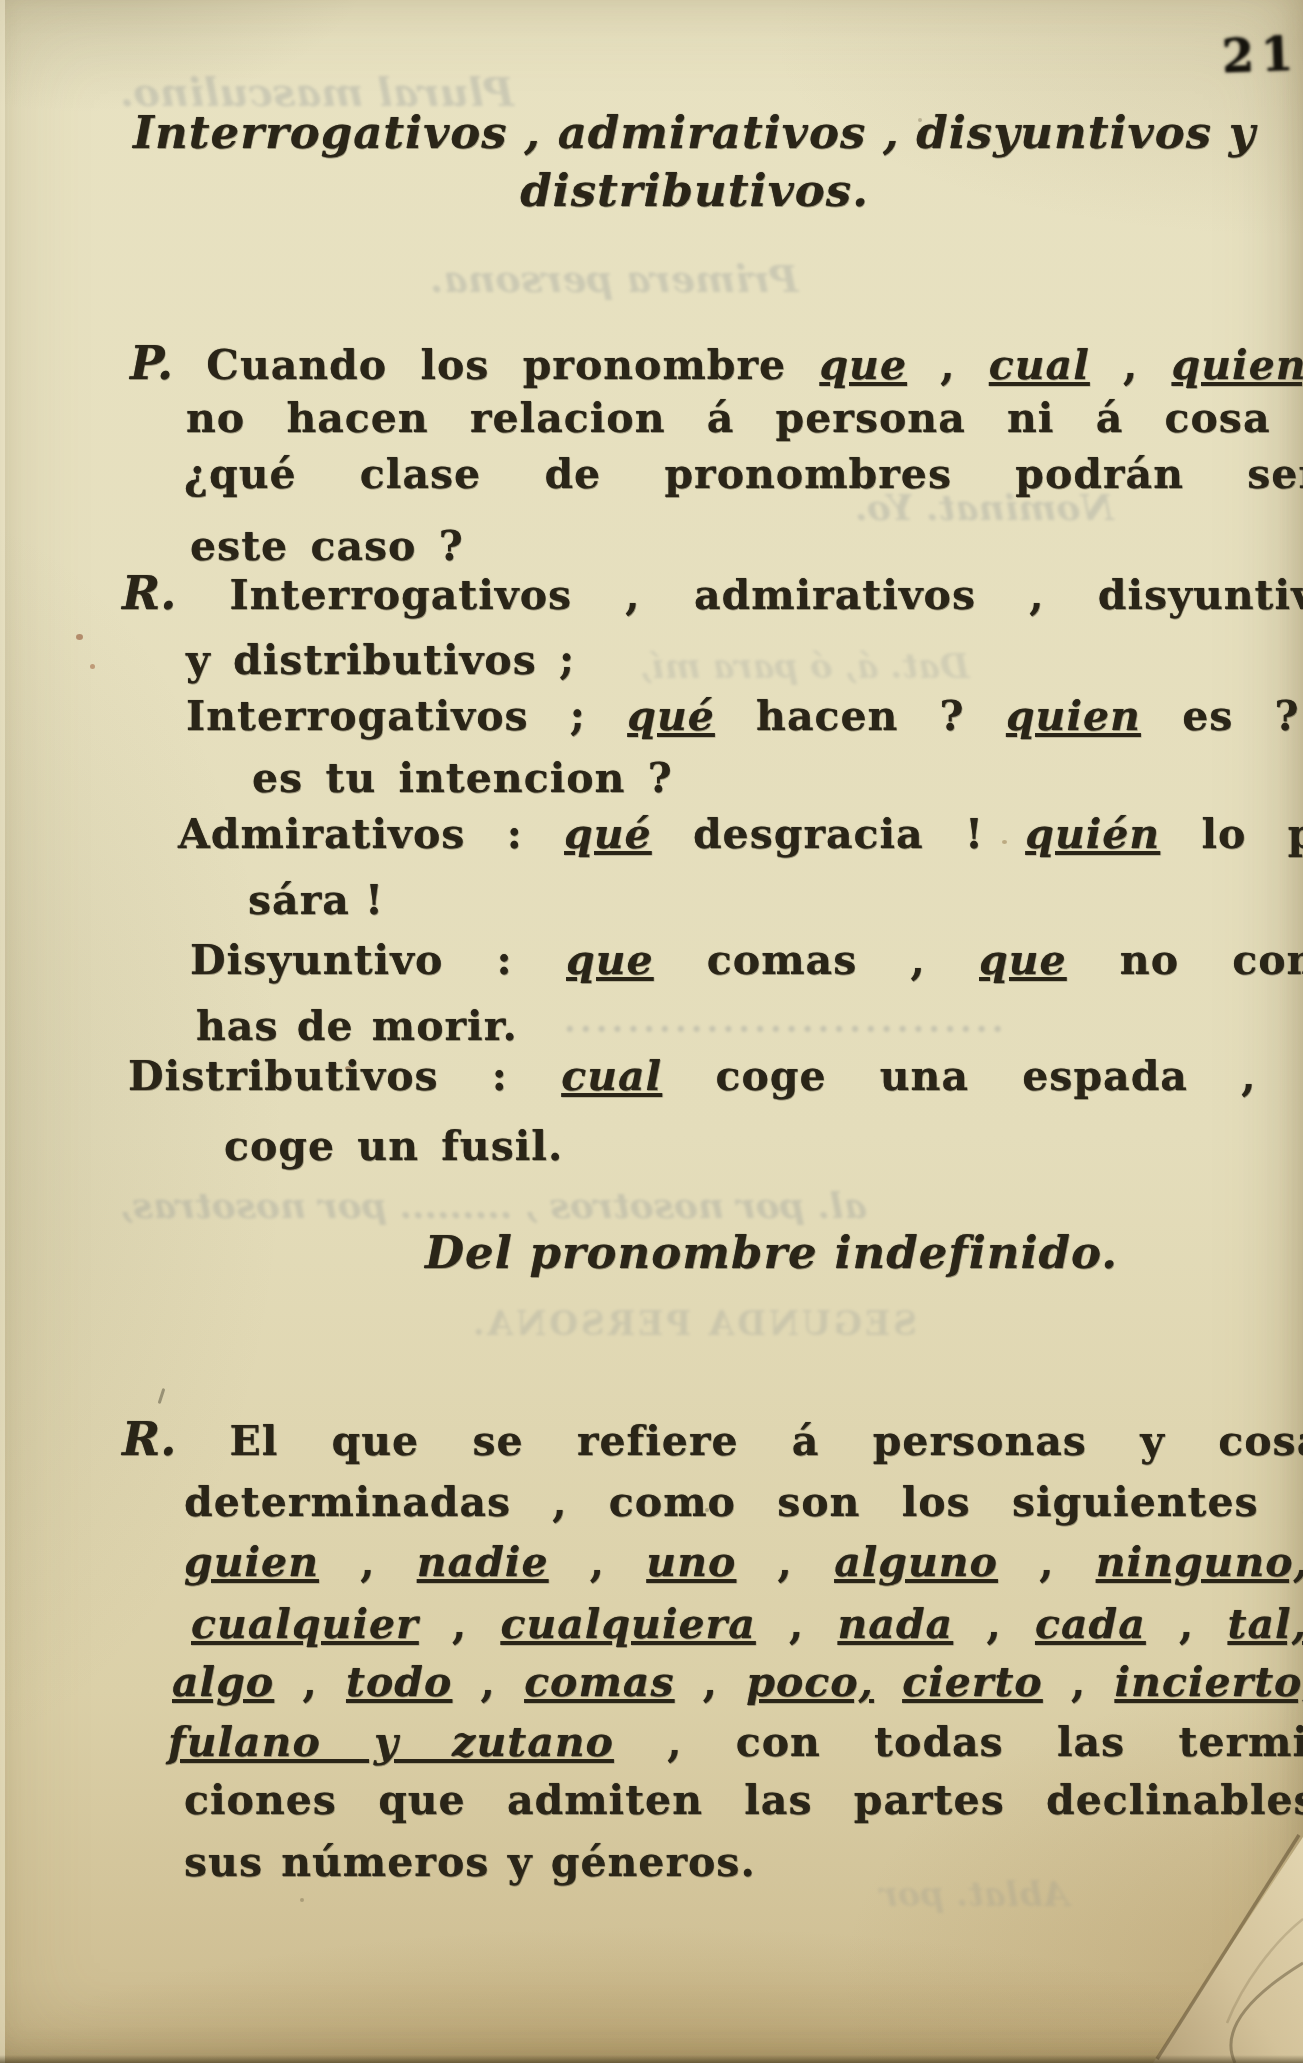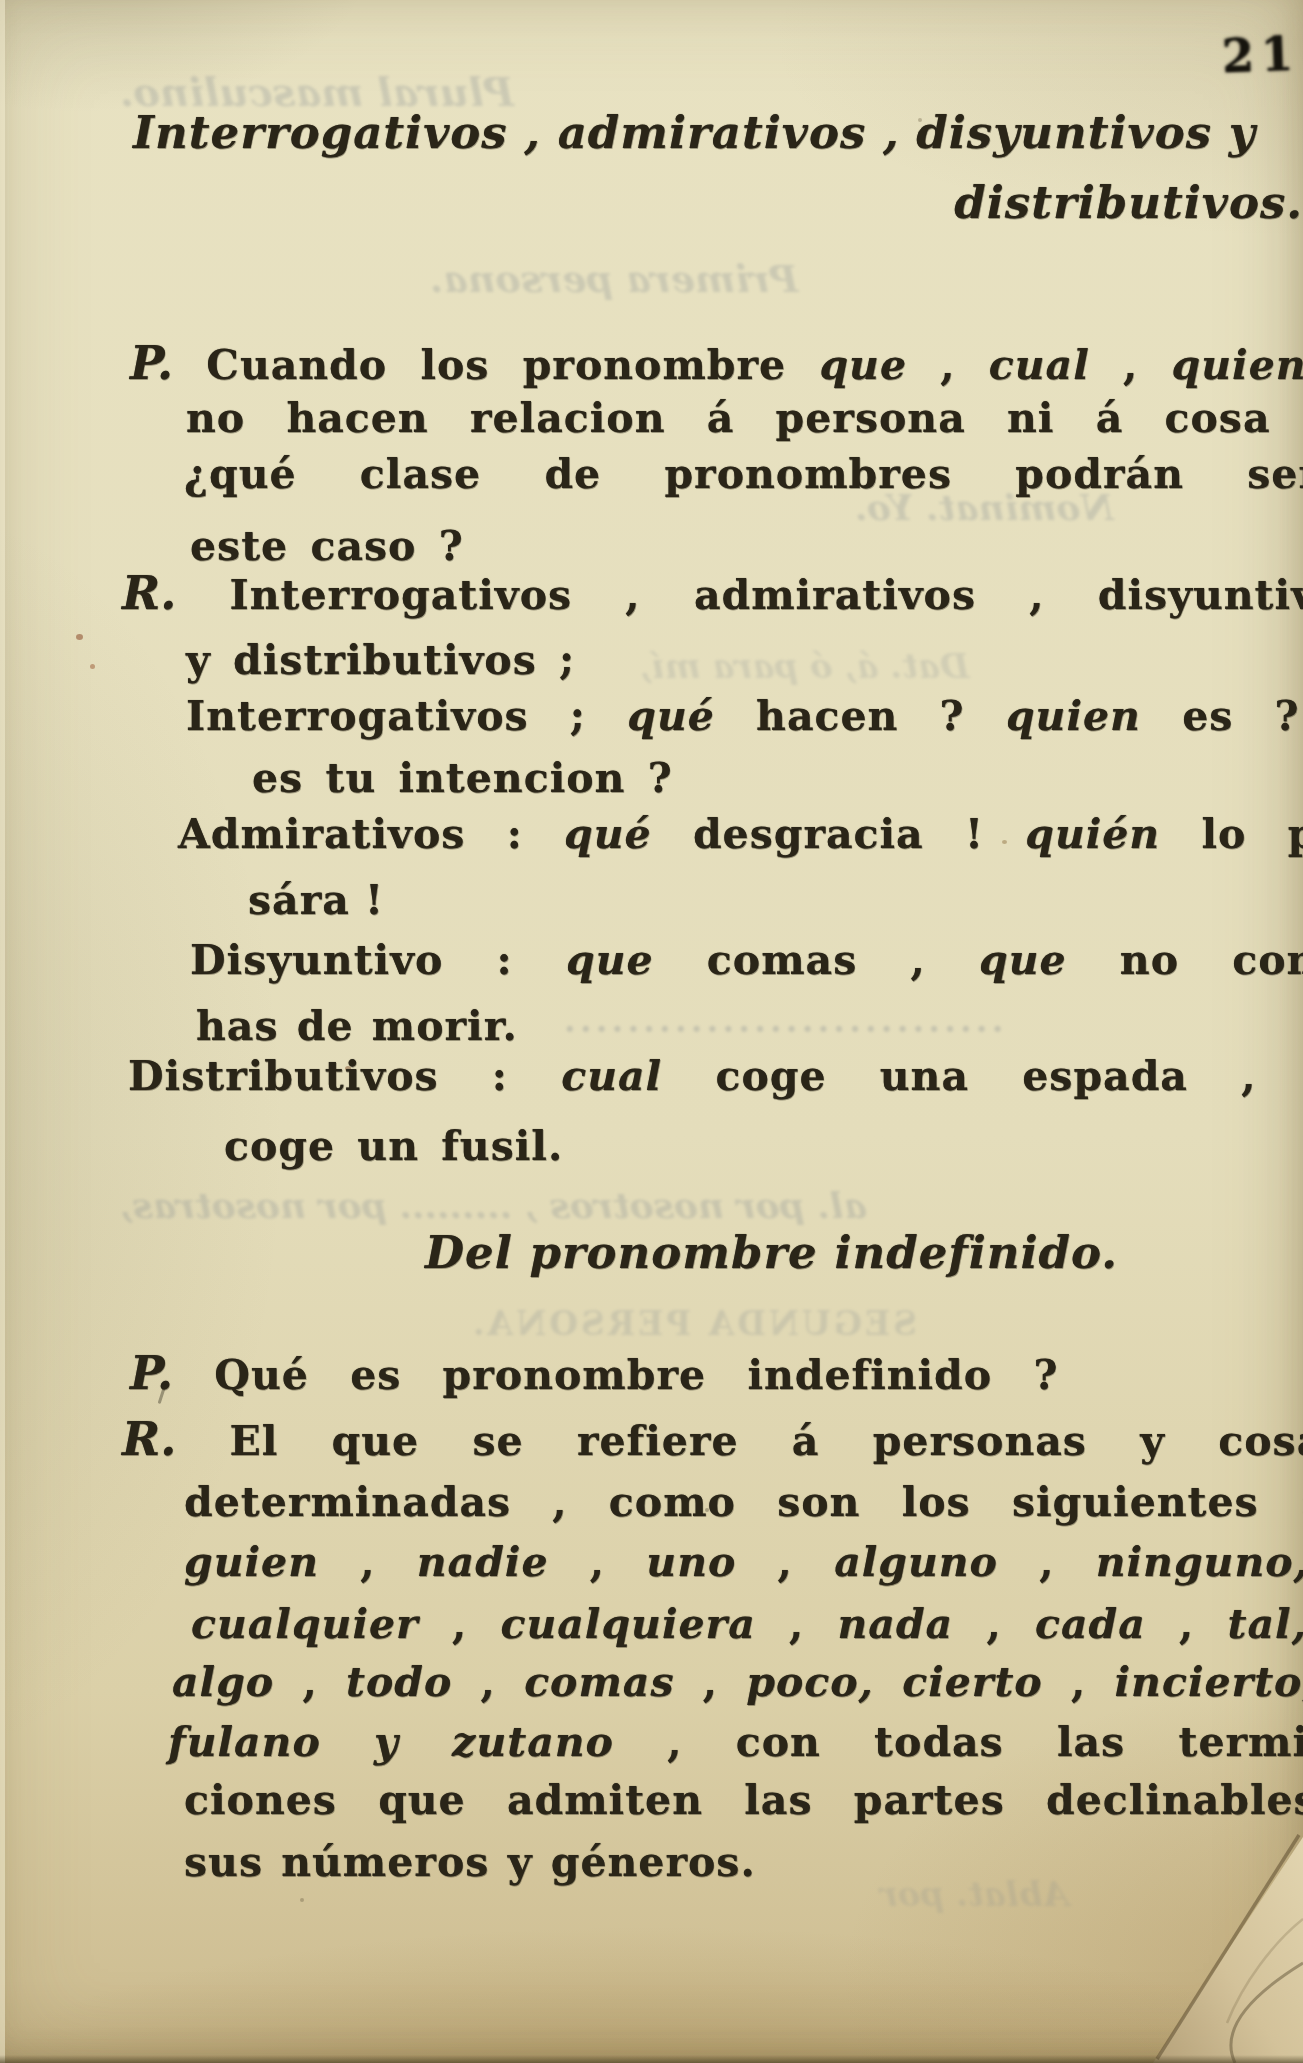--- a/index.html
+++ b/index.html
@@ -14,21 +14,21 @@
       radial-gradient(420px 220px at 6% -2%, rgba(100,92,62,.18), transparent 70%),
       linear-gradient(#e8e2c2, #e4ddbb 55%, #dbd0a8 82%, #cfbf94 96%, #c4b286 100%);
   }
   .page::before{content:"";position:absolute;inset:0;pointer-events:none;
     box-shadow:inset 0 0 90px rgba(118,100,55,.22), inset -26px 0 60px -30px rgba(110,90,50,.28), inset 0 -14px 30px -10px rgba(90,75,40,.25);}
   .page::after{content:"";position:absolute;left:0;right:0;bottom:0;height:8px;pointer-events:none;
     background:linear-gradient(rgba(0,0,0,0), rgba(74,64,36,.65));}
   .edge-light{position:absolute;left:0;top:0;bottom:0;width:5px;background:rgba(244,238,212,.55);}
   .line{position:absolute;white-space:nowrap;font-weight:700;font-size:41px;color:#2a2518;
     letter-spacing:1px;text-shadow:0 0 1px rgba(42,37,24,.65), .6px .6px 0 rgba(42,37,24,.35);}
-  .it{font-style:italic;}
+  .it{font-style:italic;text-decoration:underline;}
   .lead{font-style:italic;font-size:46px;letter-spacing:0;}
   .title{left:0;right:0;text-align:center;padding-left:86px;font-style:italic;font-size:45px;}
   .h2{font-style:italic;font-size:45px;}
   .pagenum{position:absolute;left:1222px;top:28px;font-size:46px;font-weight:700;color:#16140d;
     letter-spacing:7px;filter:blur(1px);transform:rotate(-2deg);text-shadow:0 0 3px rgba(20,18,12,.8);}
   .ws0{word-spacing:0}.ws1{word-spacing:3px}.ws2{word-spacing:7px}.ws3{word-spacing:13px}
   .ws4{word-spacing:18px}.ws5{word-spacing:26px}.ws6{word-spacing:38px}.ws7{word-spacing:48px}
   .ghost{position:absolute;white-space:nowrap;font-weight:700;font-style:italic;color:#76808a;
     opacity:.24;filter:blur(1.7px);transform:scaleX(-1);}
   .speck{position:absolute;border-radius:50%;}
@@ -55,41 +55,40 @@
   <div class="speck" style="left:345px;top:1066px;width:6px;height:5px;background:#7a4a28;opacity:.45;"></div>
   <div class="speck" style="left:160px;top:1388px;width:3px;height:16px;background:#55503c;opacity:.5;transform:rotate(18deg);border-radius:2px;"></div>
   <div class="speck" style="left:1002px;top:840px;width:5px;height:4px;background:#8a6a3a;opacity:.45;"></div>
   <div class="speck" style="left:705px;top:1508px;width:4px;height:4px;background:#6b6148;opacity:.45;"></div>
   <div class="speck" style="left:918px;top:118px;width:4px;height:4px;background:#7a6f52;opacity:.4;"></div>
   <div class="speck" style="left:300px;top:1898px;width:4px;height:4px;background:#6e6448;opacity:.4;"></div>
 
   <div class="pagenum">21</div>
 
   <div class="line title" style="top:106px;">Interrogativos , admirativos , disyuntivos y</div>
-  <div class="line title" style="top:176px;text-align:right;">distributivos.</div>
+  <div class="line title" style="top:164px;">distributivos.</div>
 
   <div class="line ws4" style="top:336px;left:130px;"><span class="lead">P.</span><span> Cuando los pronombre </span><span class="it">que</span><span> , </span><span class="it">cual</span><span> , </span><span class="it">quien,</span></div>
   <div class="line ws5" style="top:394px;left:186px;">no hacen relacion á persona ni á cosa alguna</div>
   <div class="line ws7" style="top:450px;left:184px;">¿qué clase de pronombres podrán ser en</div>
   <div class="line ws2" style="top:522px;left:190px;">este caso ?</div>
 
   <div class="line ws6" style="top:566px;left:122px;"><span class="lead">R.</span><span> Interrogativos , admirativos , disyuntivos</span></div>
   <div class="line ws2" style="top:636px;left:186px;">y distributivos ;</div>
   <div class="line ws5" style="top:692px;left:186px;"><span>Interrogativos ; </span><span class="it">qué</span><span> hacen ? </span><span class="it">quien</span><span> es ? </span></div>
   <div class="line ws2" style="top:754px;left:252px;">es tu intencion ?</div>
   <div class="line ws5" style="top:810px;left:178px;"><span>Admirativos : </span><span class="it">qué</span><span> desgracia ! </span><span class="it">quién</span><span> lo pen-</span></div>
   <div class="line ws0" style="top:876px;left:248px;">sára !</div>
   <div class="line ws6" style="top:936px;left:190px;"><span>Disyuntivo : </span><span class="it">que</span><span> comas , </span><span class="it">que</span><span> no comas,</span></div>
   <div class="line ws1" style="top:1002px;left:196px;">has de morir.</div>
   <div class="line ws6" style="top:1052px;left:128px;"><span>Distributivos : </span><span class="it">cual</span><span> coge una espada , </span></div>
   <div class="line ws2" style="top:1122px;left:224px;">coge un fusil.</div>
 
   <div class="line h2" style="top:1226px;left:425px;">Del pronombre indefinido.</div>
 
-  <div class="line ws5" style="top:1346px;left:130px;"><span class="lead">P.</span><span> Qué es pronombre indefinido ?</span></div>
 
   <div class="line ws6" style="top:1412px;left:122px;"><span class="lead">R.</span><span> El que se refiere á personas y cosas in-</span></div>
   <div class="line ws5" style="top:1478px;left:184px;"><span>determinadas , como son los siguientes : </span></div>
   <div class="line ws5" style="top:1538px;left:184px;"><span class="it">guien</span><span> , </span><span class="it">nadie</span><span> , </span><span class="it">uno</span><span> , </span><span class="it">alguno</span><span> , </span><span class="it">ninguno,</span></div>
   <div class="line ws4" style="top:1600px;left:176px;margin-left:15px;"><span class="it">cualquier</span><span> , </span><span class="it">cualquiera</span><span> , </span><span class="it">nada</span><span> , </span><span class="it">cada</span><span> , </span><span class="it">tal,</span></div>
   <div class="line ws3" style="top:1658px;left:172px;"><span class="it">algo</span><span> , </span><span class="it">todo</span><span> , </span><span class="it">comas</span><span> , </span><span class="it">poco,</span><span> </span><span class="it">cierto</span><span> , </span><span class="it">incierto,</span></div>
   <div class="line ws6" style="top:1718px;left:168px;"><span class="it">fulano y zutano</span><span> , con todas las termina-</span></div>
   <div class="line ws5" style="top:1776px;left:184px;">ciones que admiten las partes declinables en</div>
   <div class="line ws1" style="top:1838px;left:184px;">sus números y géneros.</div>
 

